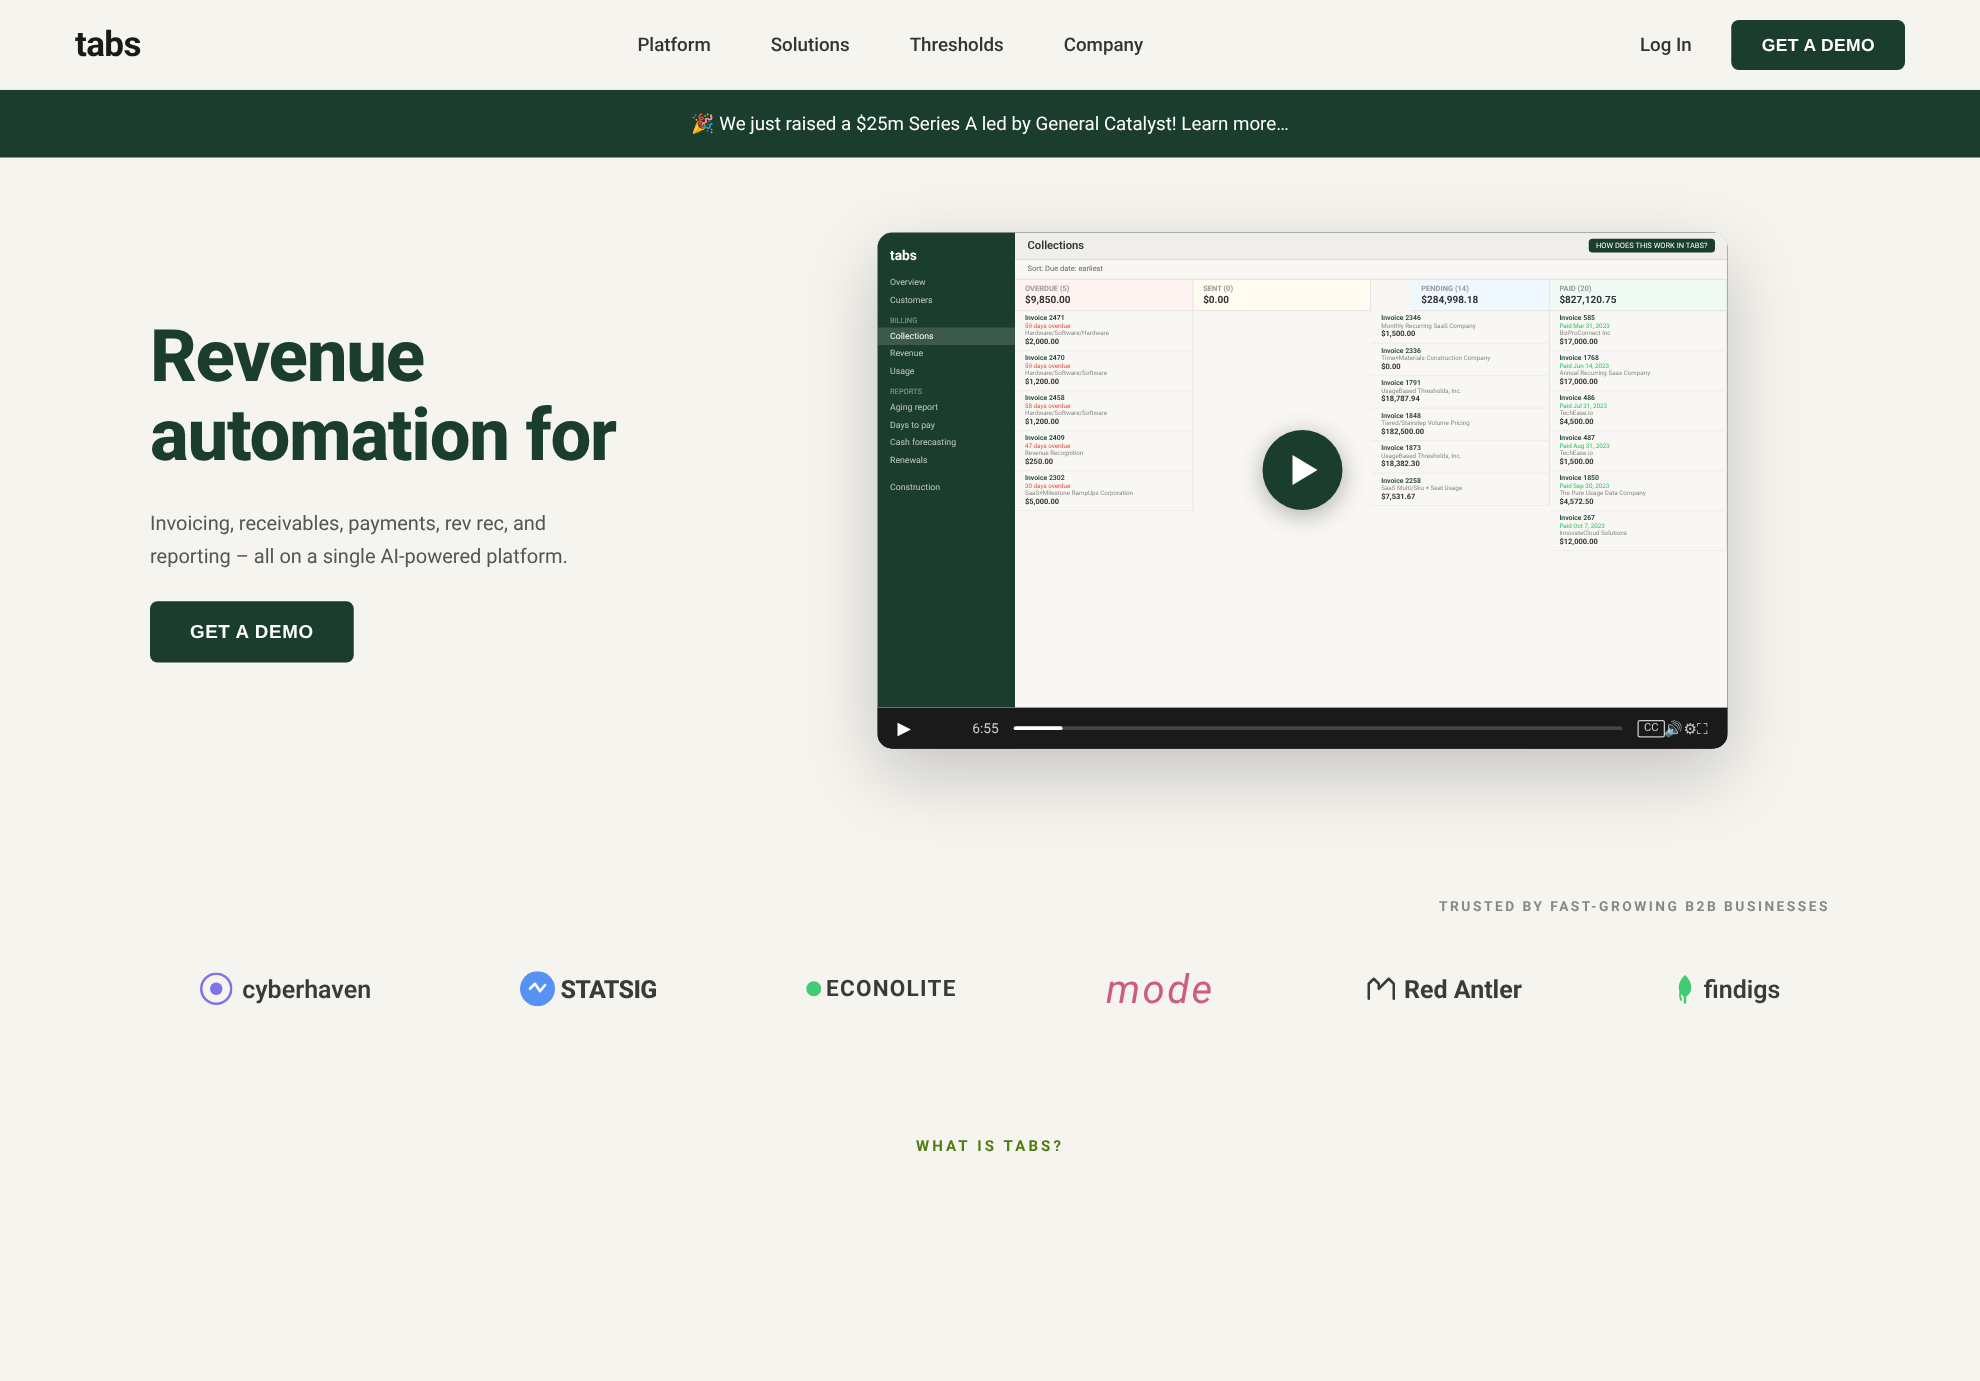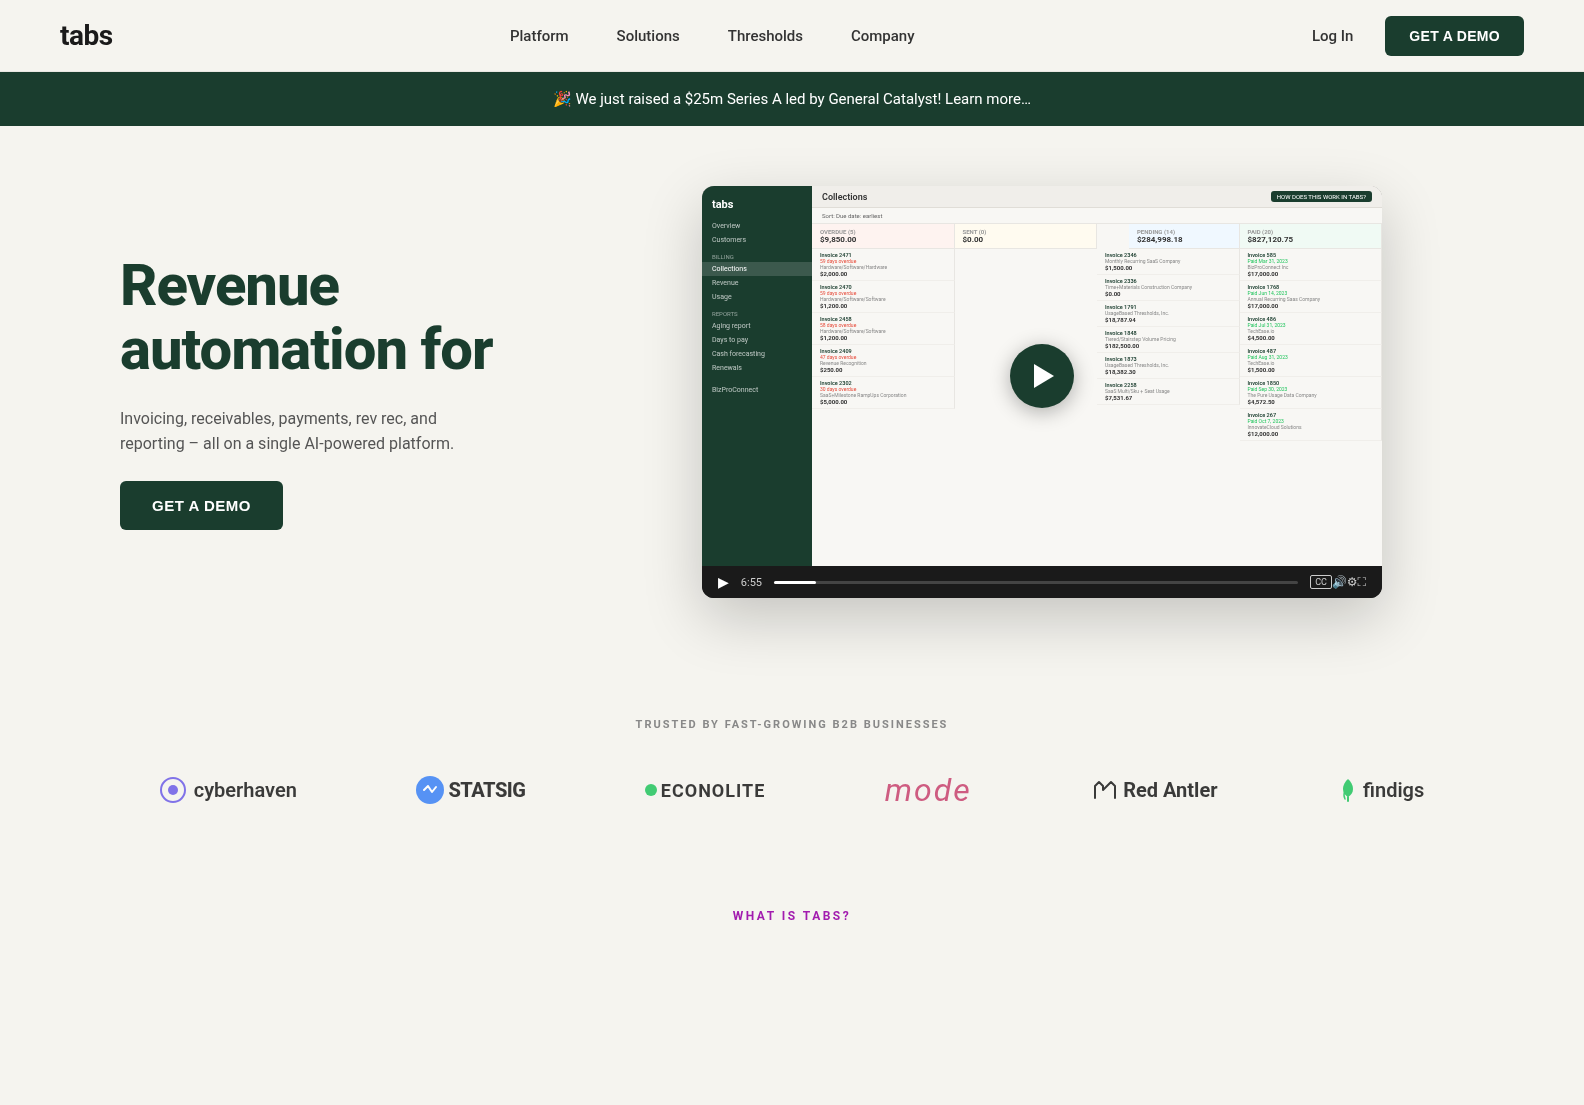--- a/index.html
+++ b/index.html
@@ -290,20 +290,21 @@
       gap: 12px;
     }
     .ctrl-play {
       color: #fff;
       font-size: 14px;
       cursor: pointer;
     }
     .ctrl-time {
       color: #ccc;
       font-size: 11px;
+      margin-left: 37px;
     }
     .ctrl-progress {
       flex: 1;
       height: 3px;
       background: #444;
       border-radius: 2px;
       position: relative;
     }
     .ctrl-progress-fill {
       height: 100%;
@@ -323,21 +324,21 @@
     .ctrl-cc {
       border: 1px solid #ccc;
       padding: 1px 4px;
       border-radius: 2px;
       font-size: 9px;
       color: #ccc;
     }
 
     
     .trusted-section {
-      text-align: center;
+      text-align: right;
       padding: 60px 120px 40px;
     }
     .trusted-label {
       font-size: 11px;
       font-weight: 700;
       letter-spacing: 2px;
       color: #888;
       text-transform: uppercase;
       margin-bottom: 40px;
     }
@@ -398,21 +399,21 @@
 
     
     .what-section {
       text-align: center;
       padding: 60px 120px 20px;
     }
     .what-label {
       font-size: 12px;
       font-weight: 700;
       letter-spacing: 2.5px;
-      color: #a21caf;
+      color: #4d7c0f;
       text-transform: uppercase;
     }
     .econolite-dot {
       width: 10px;
       height: 10px;
       background: #22c55e;
       border-radius: 50%;
     }
   </style>
 </head>
@@ -460,21 +461,21 @@
             <div class="sidebar-section">Billing</div>
             <div class="sidebar-item active">Collections</div>
             <div class="sidebar-item">Revenue</div>
             <div class="sidebar-item">Usage</div>
             <div class="sidebar-section">Reports</div>
             <div class="sidebar-item">Aging report</div>
             <div class="sidebar-item">Days to pay</div>
             <div class="sidebar-item">Cash forecasting</div>
             <div class="sidebar-item">Renewals</div>
             <div class="sidebar-section"></div>
-            <div class="sidebar-item">BizProConnect</div>
+            <div class="sidebar-item">Construction</div>
           </div>
 
           <div class="app-main">
             <div class="app-header">
               <span class="app-header-title">Collections</span>
               <span class="app-header-btn">HOW DOES THIS WORK IN TABS?</span>
             </div>
             <div class="collections-sort">Sort: Due date: earliest</div>
 
             <div class="cols-grid">

